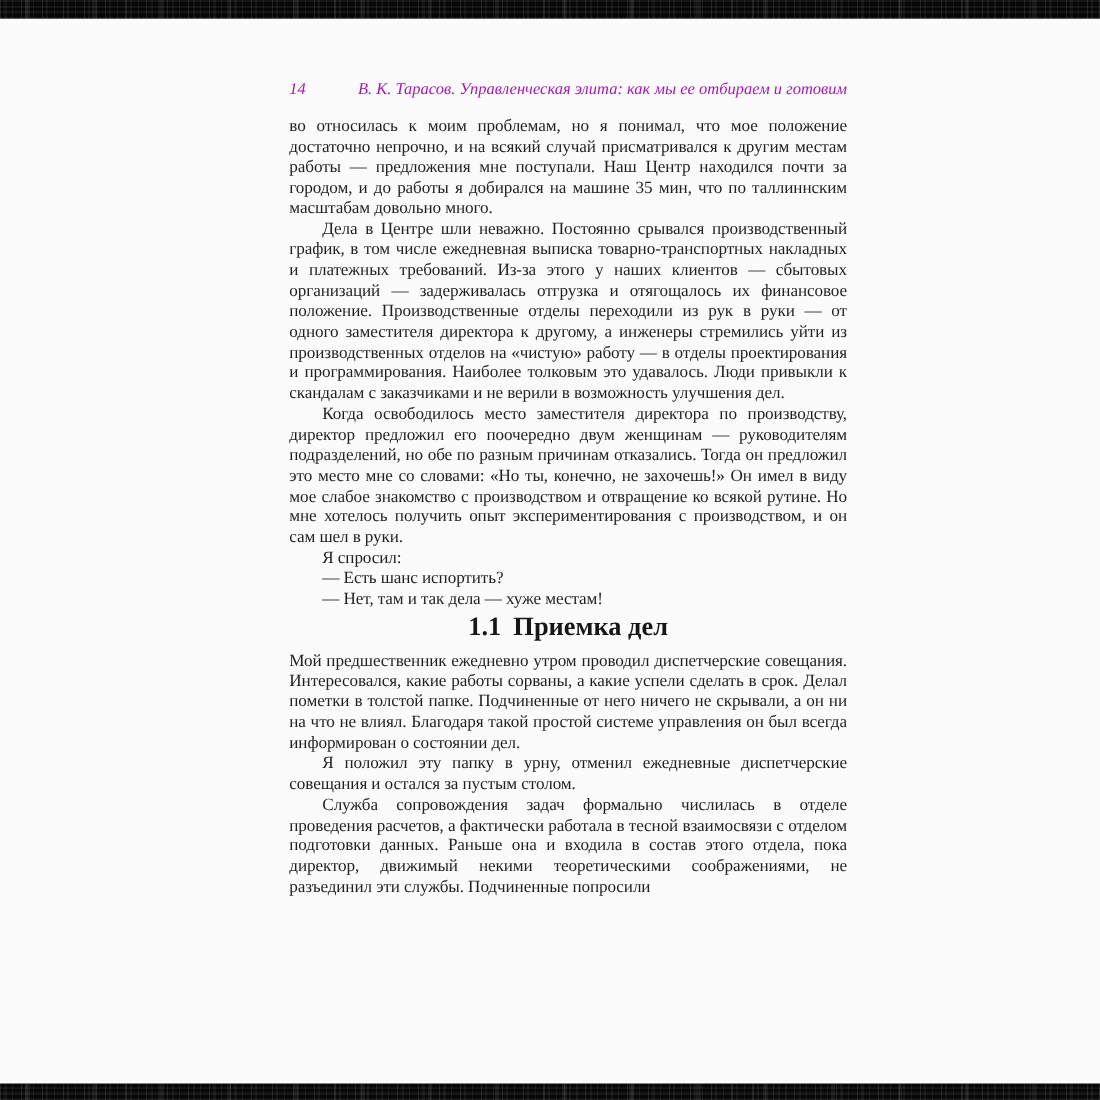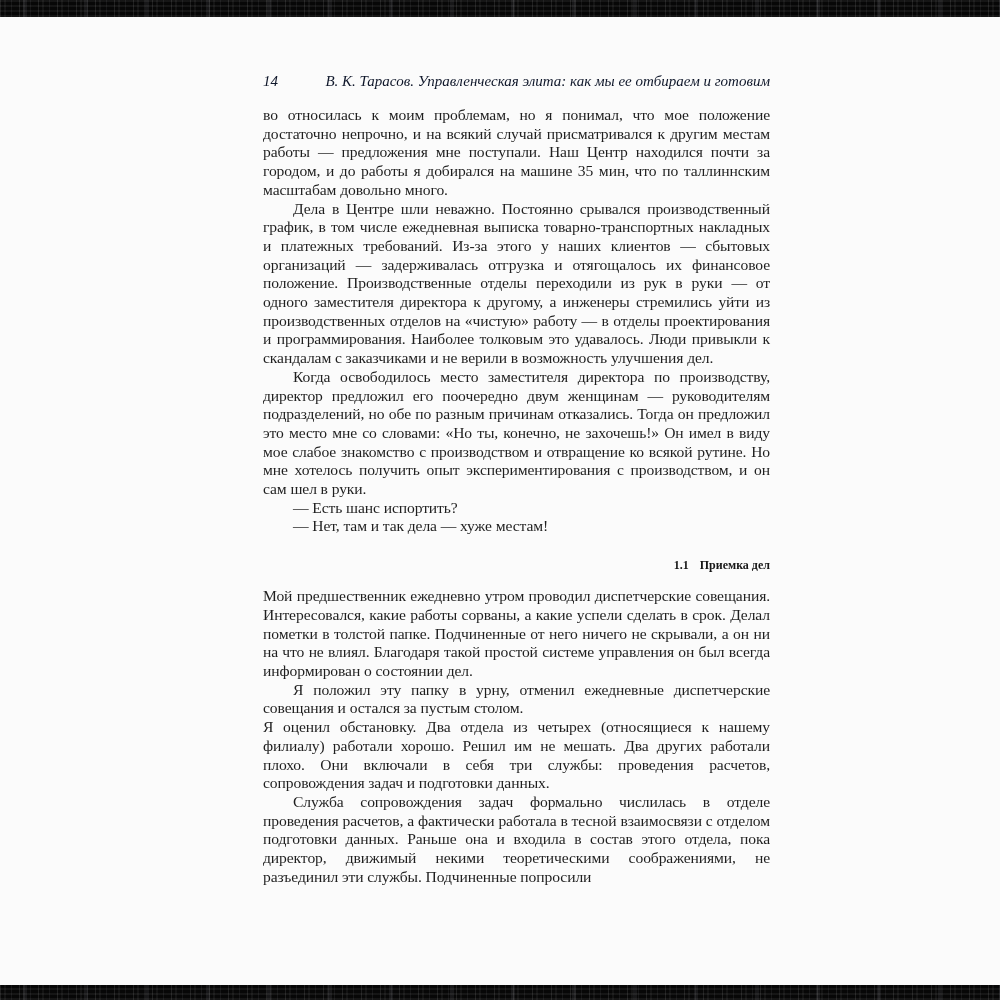--- a/index.html
+++ b/index.html
@@ -35,71 +35,71 @@
   .running-head {
     position: absolute;
     top: 73px;
     left: 0;
     width: 507px;
     display: flex;
     justify-content: space-between;
     align-items: baseline;
     font-style: italic;
     font-size: 15px;
-    color: #0f172a;
+    color: #a21caf;
     white-space: nowrap;
   }
   .body-text {
     position: absolute;
     top: 106px;
     left: 0;
     width: 507px;
     font-size: 15.6px;
     line-height: 18.7px;
     letter-spacing: -0.1px;
     text-align: justify;
   }
   .para { margin: 0; }
   .para.indent { text-indent: 30px; }
   .para.dialogue { }
   .section-heading {
-    margin: 17px 0 10px 0;
-    font-size: 12px;
+    margin: 3px 0 10px 0;
+    font-size: 24px;
     line-height: 24px;
     font-weight: bold;
     letter-spacing: 0;
-    text-align: right;
+    text-align: center;
     color: #171717;
   }
   .section-heading .num { margin-right: 11px; }
 </style>
 </head>
 <body>
 
 <div class="glitch-bar top"></div>
 
 <main class="page">
 
   <header class="running-head">
     <span>14</span>
     <span>В. К. Тарасов. Управленческая элита: как мы ее отбираем и готовим</span>
   </header>
 
   <div class="body-text">
     <p class="para">во относилась к моим проблемам, но я понимал, что мое положение достаточно непрочно, и на всякий случай присматривался к другим местам работы — предложения мне поступали. Наш Центр находился почти за городом, и до работы я добирался на машине 35 мин, что по таллиннским масштабам довольно много.</p>
     <p class="para indent">Дела в Центре шли неважно. Постоянно срывался производственный график, в том числе ежедневная выписка товарно-транспортных накладных и платежных требований. Из-за этого у наших клиентов — сбытовых организаций — задерживалась отгрузка и отягощалось их финансовое положение. Производственные отделы переходили из рук в руки — от одного заместителя директора к другому, а инженеры стремились уйти из производственных отделов на «чистую» работу — в отделы проектирования и программирования. Наиболее толковым это удавалось. Люди привыкли к скандалам с заказчиками и не верили в возможность улучшения дел.</p>
     <p class="para indent">Когда освободилось место заместителя директора по производству, директор предложил его поочередно двум женщинам — руководителям подразделений, но обе по разным причинам отказались. Тогда он предложил это место мне со словами: «Но ты, конечно, не захочешь!» Он имел в виду мое слабое знакомство с производством и отвращение ко всякой рутине. Но мне хотелось получить опыт экспериментирования с производством, и он сам шел в руки.</p>
+    <p class="para indent">Я спросил:</p>
     <p class="para indent dialogue">— Есть шанс испортить?</p>
     <p class="para indent dialogue">— Нет, там и так дела — хуже местам!</p>
 
     <h2 class="section-heading"><span class="num">1.1</span><span>Приемка дел</span></h2>
 
     <p class="para">Мой предшественник ежедневно утром проводил диспетчерские совещания. Интересовался, какие работы сорваны, а какие успели сделать в срок. Делал пометки в толстой папке. Подчиненные от него ничего не скрывали, а он ни на что не влиял. Благодаря такой простой системе управления он был всегда информирован о состоянии дел.</p>
     <p class="para indent">Я положил эту папку в урну, отменил ежедневные диспетчерские совещания и остался за пустым столом.</p>
 
 
-    <p class="para">Я оценил обстановку. Два отдела из четырех (относящиеся к нашему филиалу) работали хорошо. Решил им не мешать. Два других работали плохо. Они включали в себя три службы: проведения расчетов, сопровождения задач и подготовки данных.</p>
     <p class="para indent">Служба сопровождения задач формально числилась в отделе проведения расчетов, а фактически работала в тесной взаимосвязи с отделом подготовки данных. Раньше она и входила в состав этого отдела, пока директор, движимый некими теоретическими соображениями, не разъединил эти службы. Подчиненные попросили</p>
   </div>
 
 </main>
 
 <div class="glitch-bar bottom"></div>
 
 </body></html>

